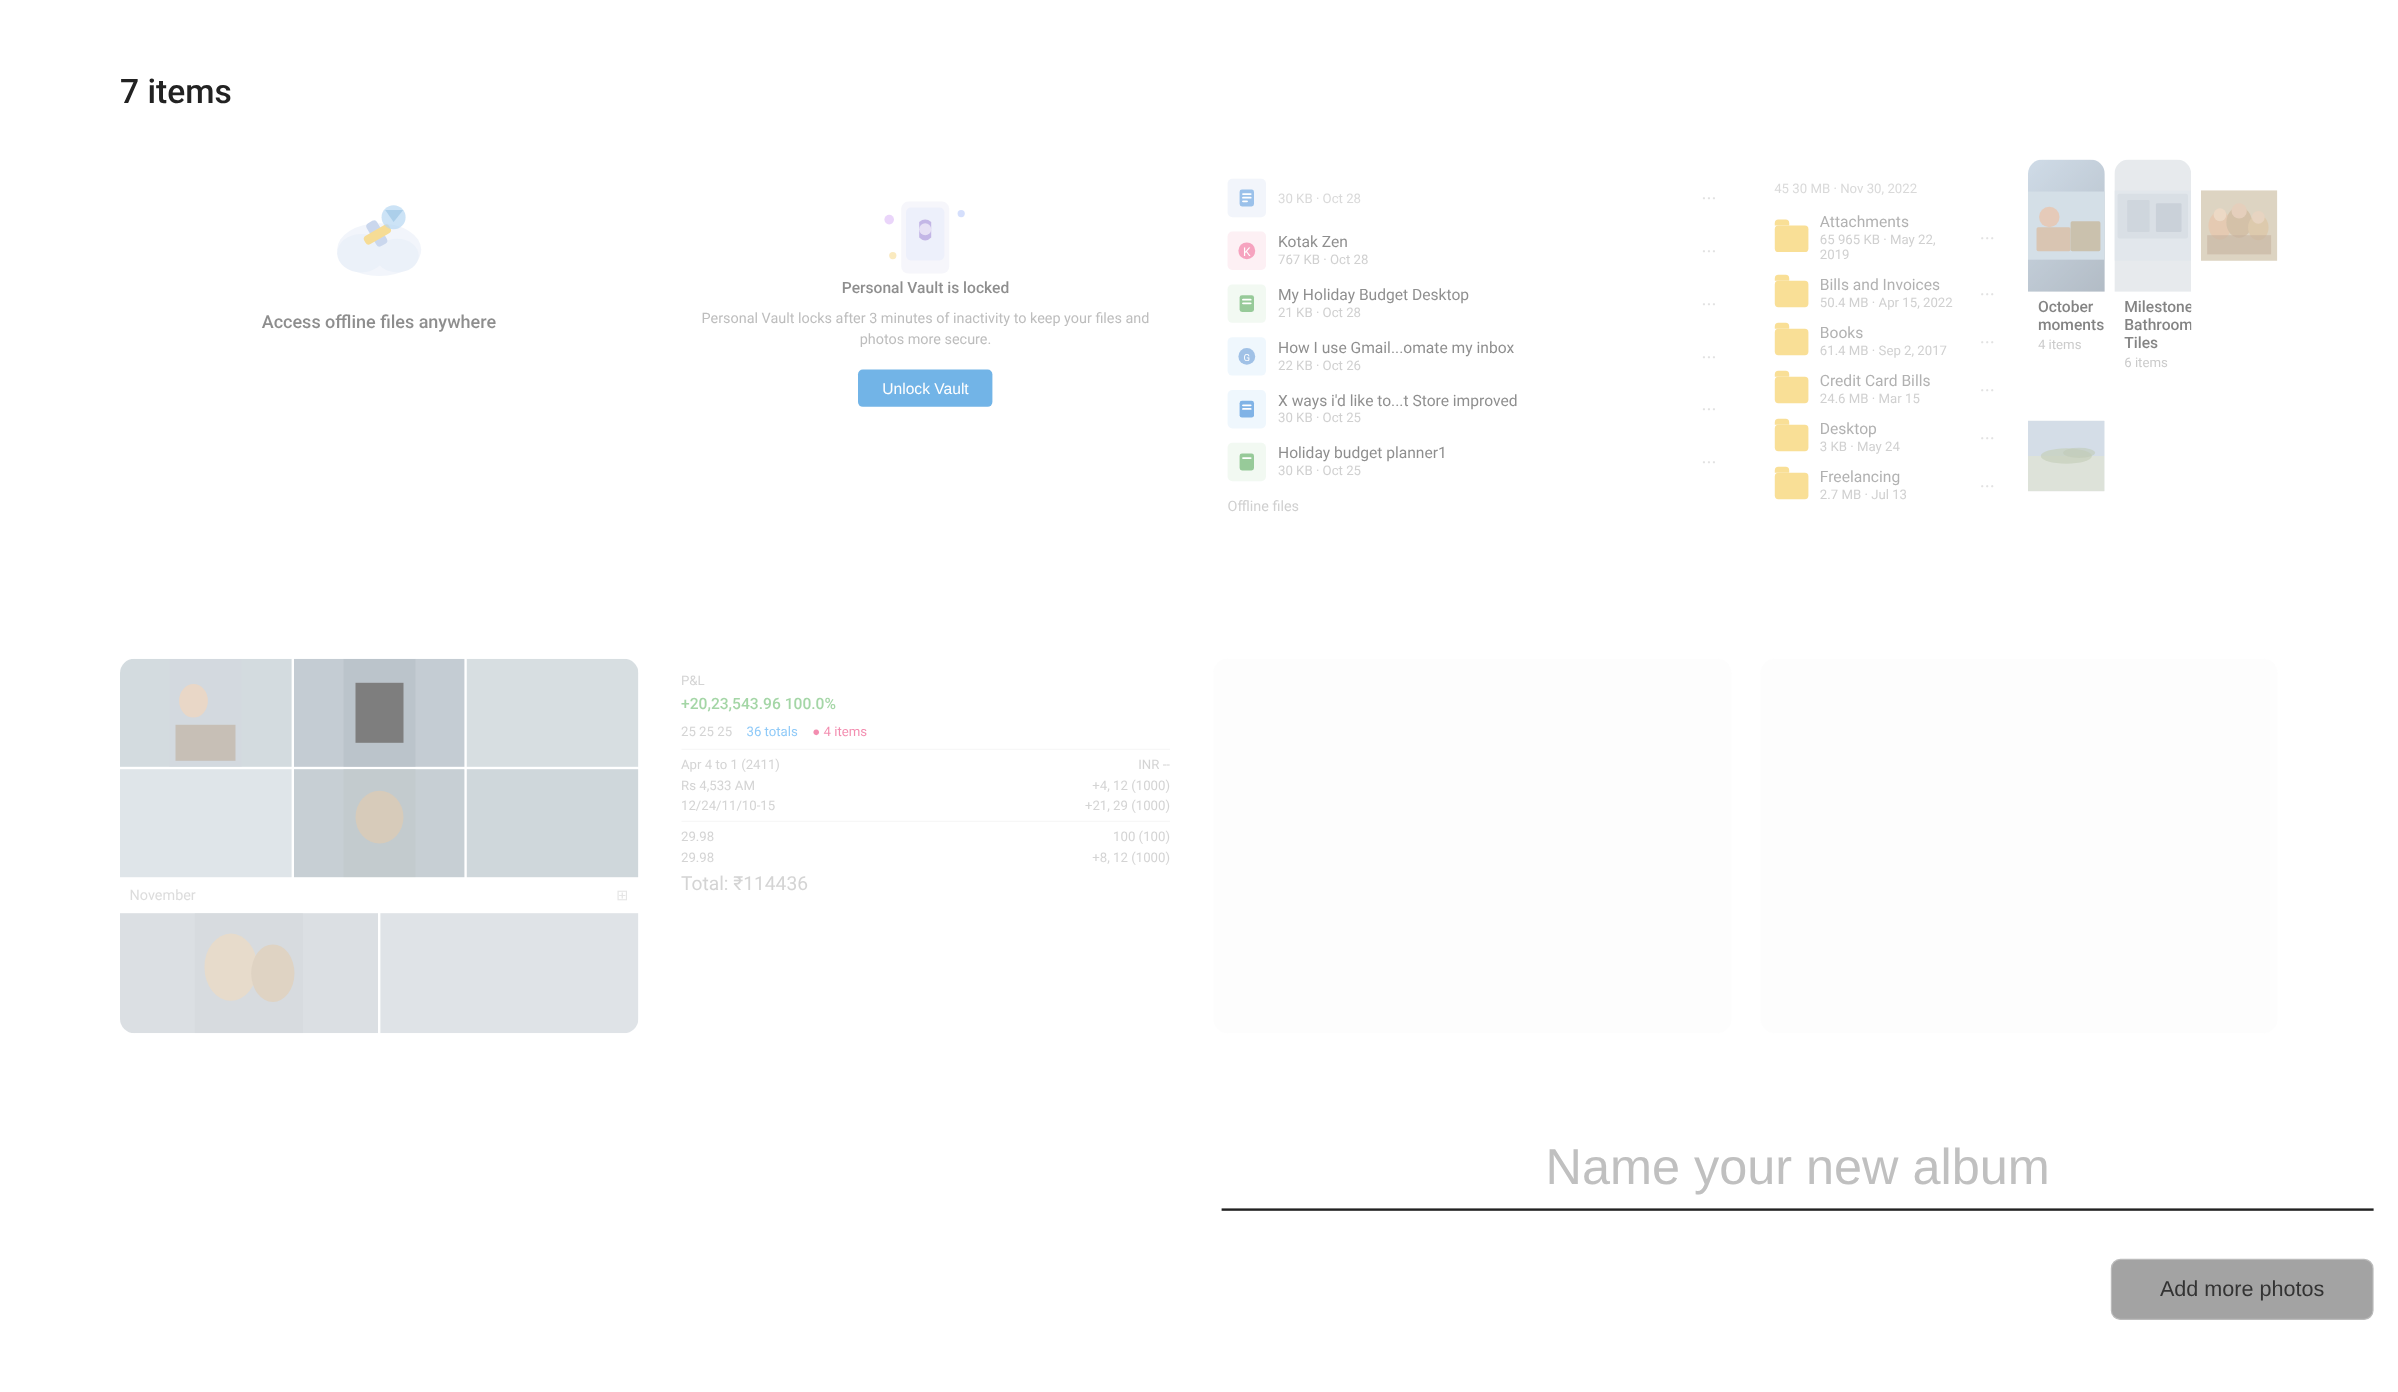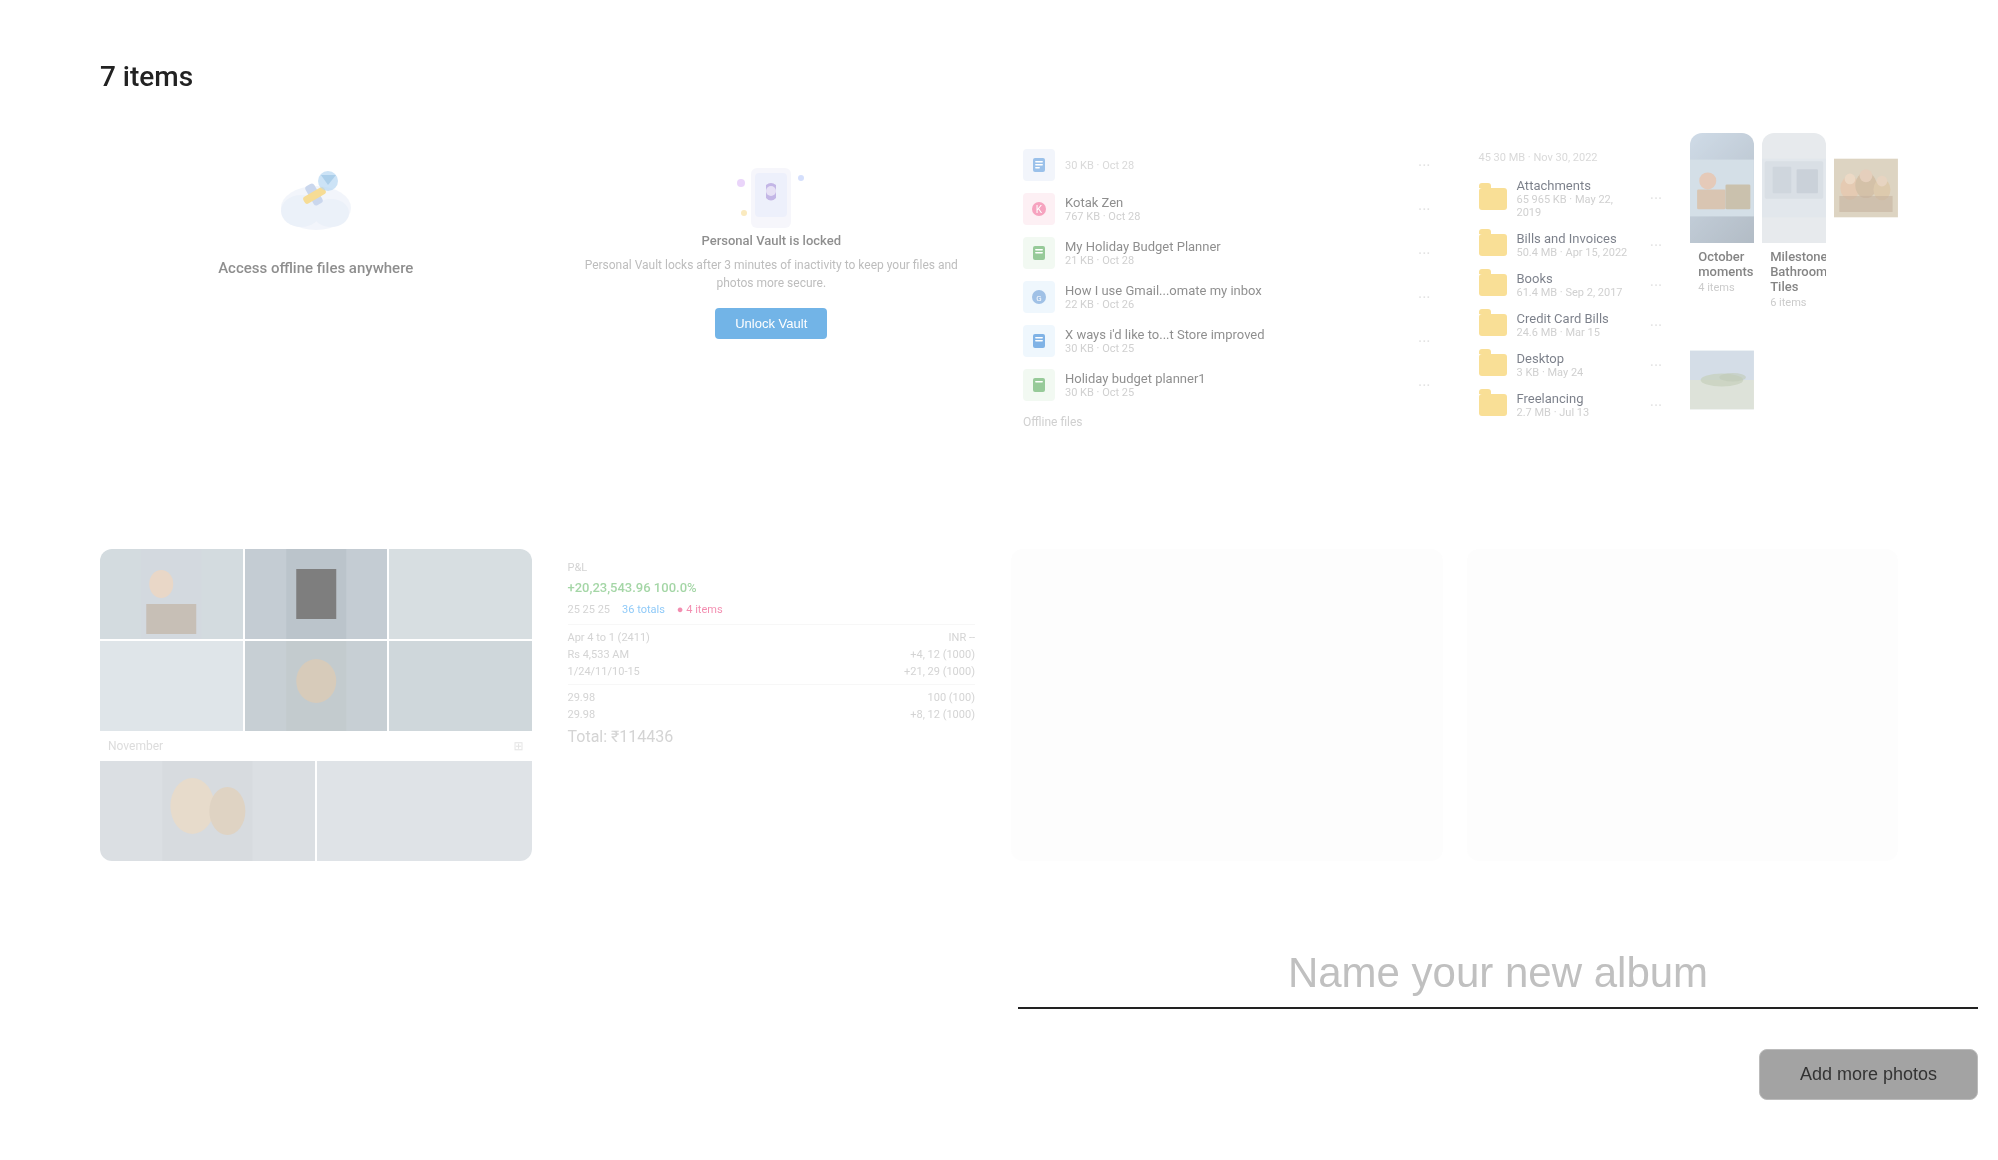--- a/index.html
+++ b/index.html
@@ -177,21 +177,21 @@
       background: #f5c542;
       border-radius: 3px 3px 0 0;
     }
 
     .folder-info {
       flex: 1;
     }
 
     .folder-name {
       font-size: 13px;
-      color: #0f172a;
+      color: #737373;
     }
 
     .folder-meta {
       font-size: 11px;
       color: #aaa;
     }
 
     .folder-more {
       color: #ccc;
       font-size: 16px;
@@ -381,21 +381,21 @@
 
       <div class="file-item">
         <div class="file-thumb" style="background:#e8f5e9;">
           <svg width="18" height="18" viewBox="0 0 18 18">
               <rect x="3" y="2" width="12" height="14" rx="2" fill="#43a047"></rect>
               <rect x="5" y="5" width="8" height="1.5" rx="1" fill="#fff"></rect>
               <rect x="5" y="8" width="8" height="1.5" rx="1" fill="#fff"></rect>
             </svg>
         </div>
         <div class="file-info">
-          <div class="file-name">My Holiday Budget Planner</div>
+          <div class="file-name">My Holiday Budget Desktop</div>
           <div class="file-meta">21 KB · Oct 28</div>
         </div>
         <span class="file-more">···</span>
       </div>
 
       <div class="file-item">
         <div class="file-thumb" style="background:#e3f2fd;">
           <svg width="18" height="18" viewBox="0 0 18 18">
               <circle cx="9" cy="9" r="7" fill="#1565c0" opacity="0.7"></circle>
               <text x="9" y="13" text-anchor="middle" font-size="8" fill="#fff">G</text>
@@ -617,21 +617,21 @@
       <hr class="sheet-divider">
       <div class="sheet-row">
         <span>Apr 4 to 1 (2411)</span>
         <span>INR --</span>
       </div>
       <div class="sheet-row">
         <span>Rs 4,533 AM</span>
         <span>+4, 12 (1000)</span>
       </div>
       <div class="sheet-row">
-        <span>1/24/11/10-15</span>
+        <span>12/24/11/10-15</span>
         <span>+21, 29 (1000)</span>
       </div>
       <hr class="sheet-divider">
       <div class="sheet-row">
         <span>29.98</span>
         <span>100 (100)</span>
       </div>
       <div class="sheet-row">
         <span>29.98</span>
         <span>+8, 12 (1000)</span>

